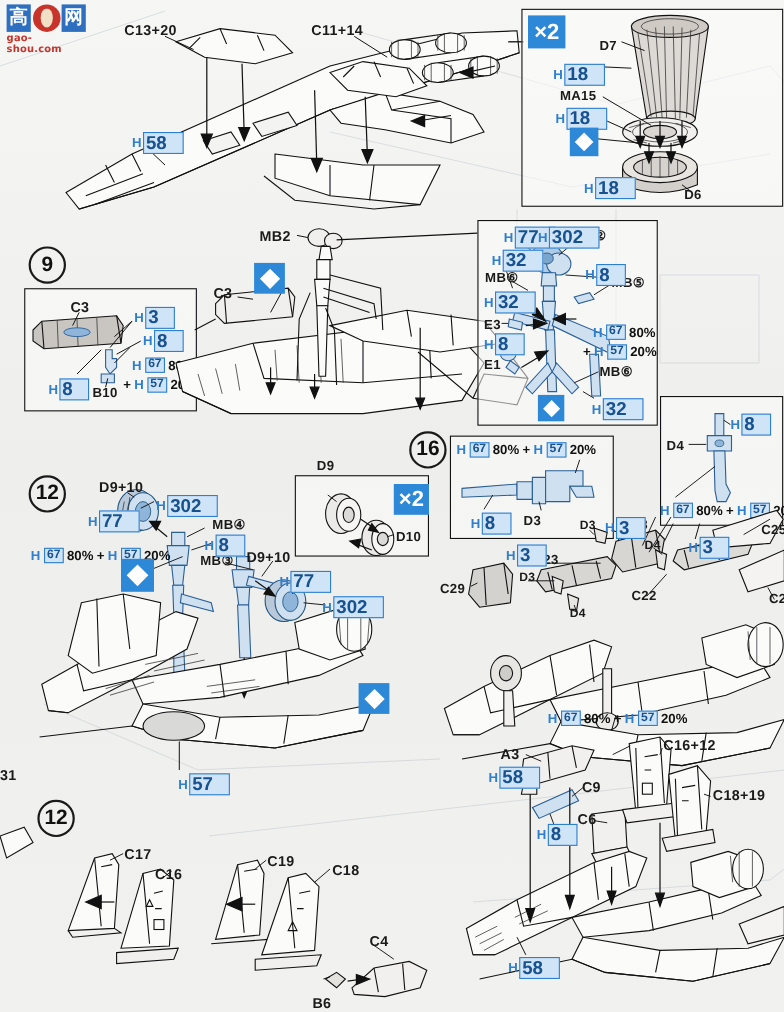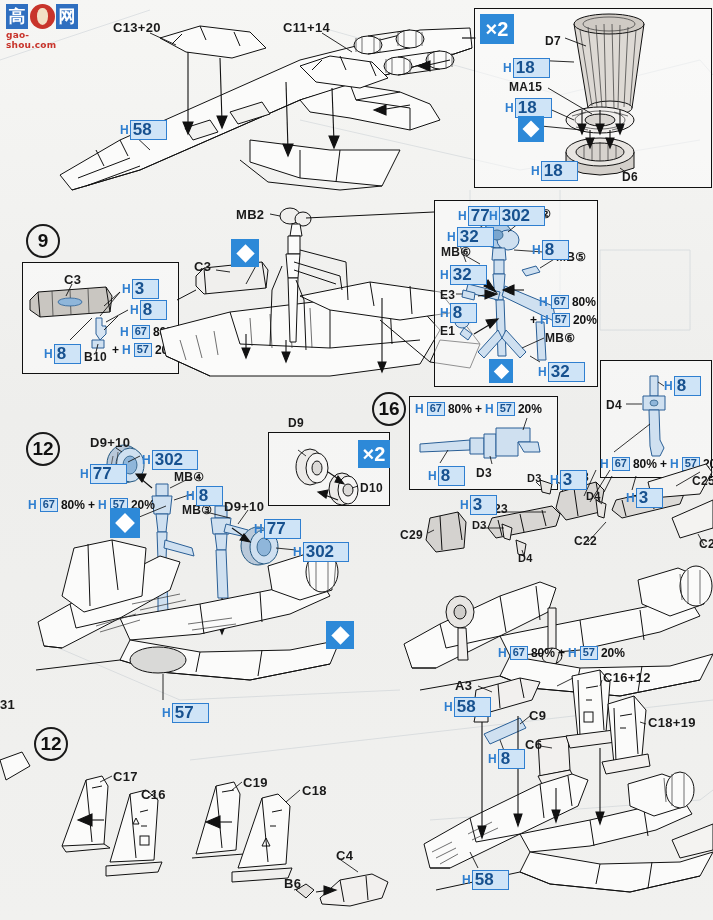--- a/index.html
+++ b/index.html
@@ -503,21 +503,21 @@
           <path d="M132,604 L180,594 M140,610 L186,600"></path>
           <path d="M96,626 L136,614 M100,632 L140,620"></path>
           <path d="M188,624 L232,618 M192,630 L236,624"></path>
         </g>
         <path d="M163,674 L163,700" stroke-width=".9"></path>
       </g>
     </g>
   </svg>
 
   <div class="lab s13" style="left:90px;top:435px">D9+10</div>
-  <div class="lab s12" style="left:174px;top:470px">MB④</div>
+  <div class="lab s12" style="left:193px;top:470px">MB④</div>
   <div class="lab s12" style="left:182px;top:503px">MB③</div>
   <div class="lab s13" style="left:224px;top:499px">D9+10</div>
   <div class="paint" style="left:80px;top:464px">
       <span class="h">H</span>
       <span class="box">77</span>
     </div>
   <div class="paint" style="left:142px;top:450px">
       <span class="h">H</span>
       <span class="box">302</span>
     </div>
@@ -790,21 +790,21 @@
       <path d="M338,858 L358,872" stroke-width=".85"></path>
       <path d="M294,890 L300,888" stroke-width=".85"></path>
     </g>
   </svg>
 
   <div class="lab s13" style="left:113px;top:769px">C17</div>
   <div class="lab s13" style="left:141px;top:787px">C16</div>
   <div class="lab s13" style="left:243px;top:775px">C19</div>
   <div class="lab s13" style="left:302px;top:783px">C18</div>
   <div class="lab s13" style="left:336px;top:848px">C4</div>
-  <div class="lab s13" style="left:284px;top:876px">B6</div>
+  <div class="lab s13" style="left:284px;top:904px">B6</div>
 
   <svg width="713" height="920">
     <g class="ln">
 
       <path d="M476,690 L520,678 L540,682 L532,700 L490,712 L474,706 Z" fill="#f2f0ee"></path>
       <path d="M476,712 L488,712 L488,722 L474,722 Z" fill="#f2f0ee"></path>
       <path d="M520,678 L524,698 M498,684 L500,708"></path>
 
       <path d="M484,734 L520,718 L526,728 L490,744 Z" fill="#cfe0f0" stroke="#2a5f96"></path>
 

